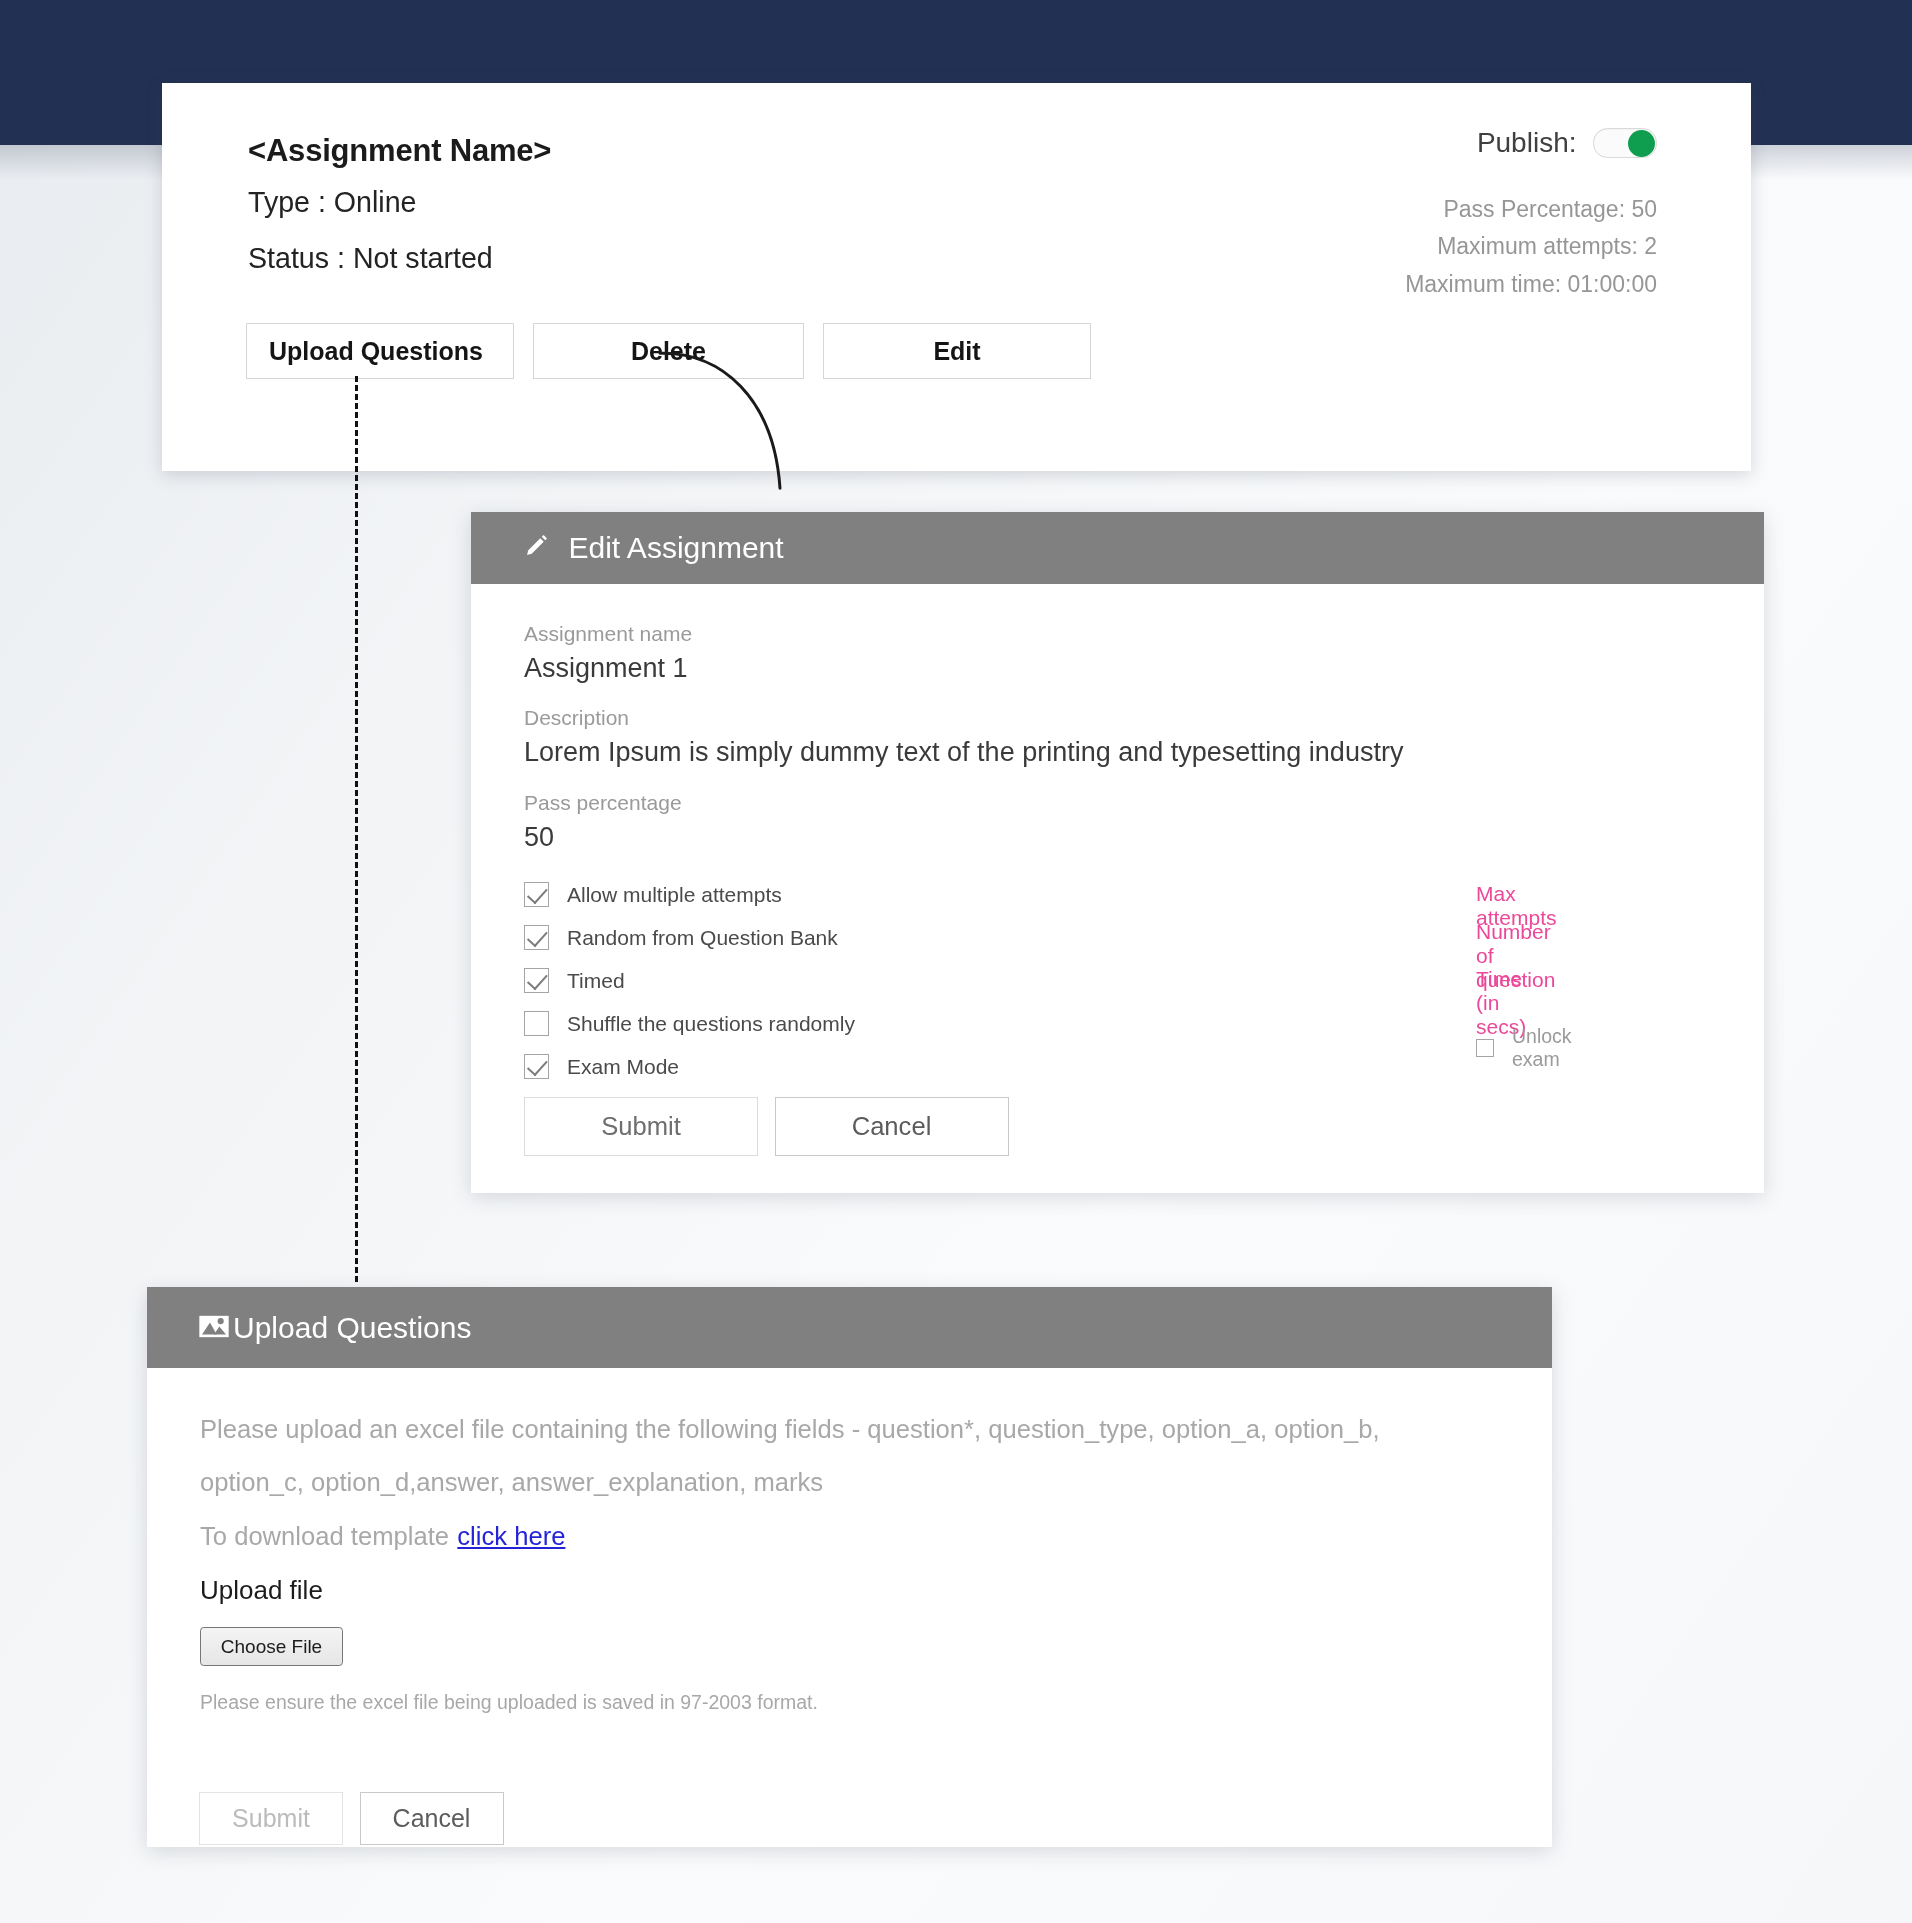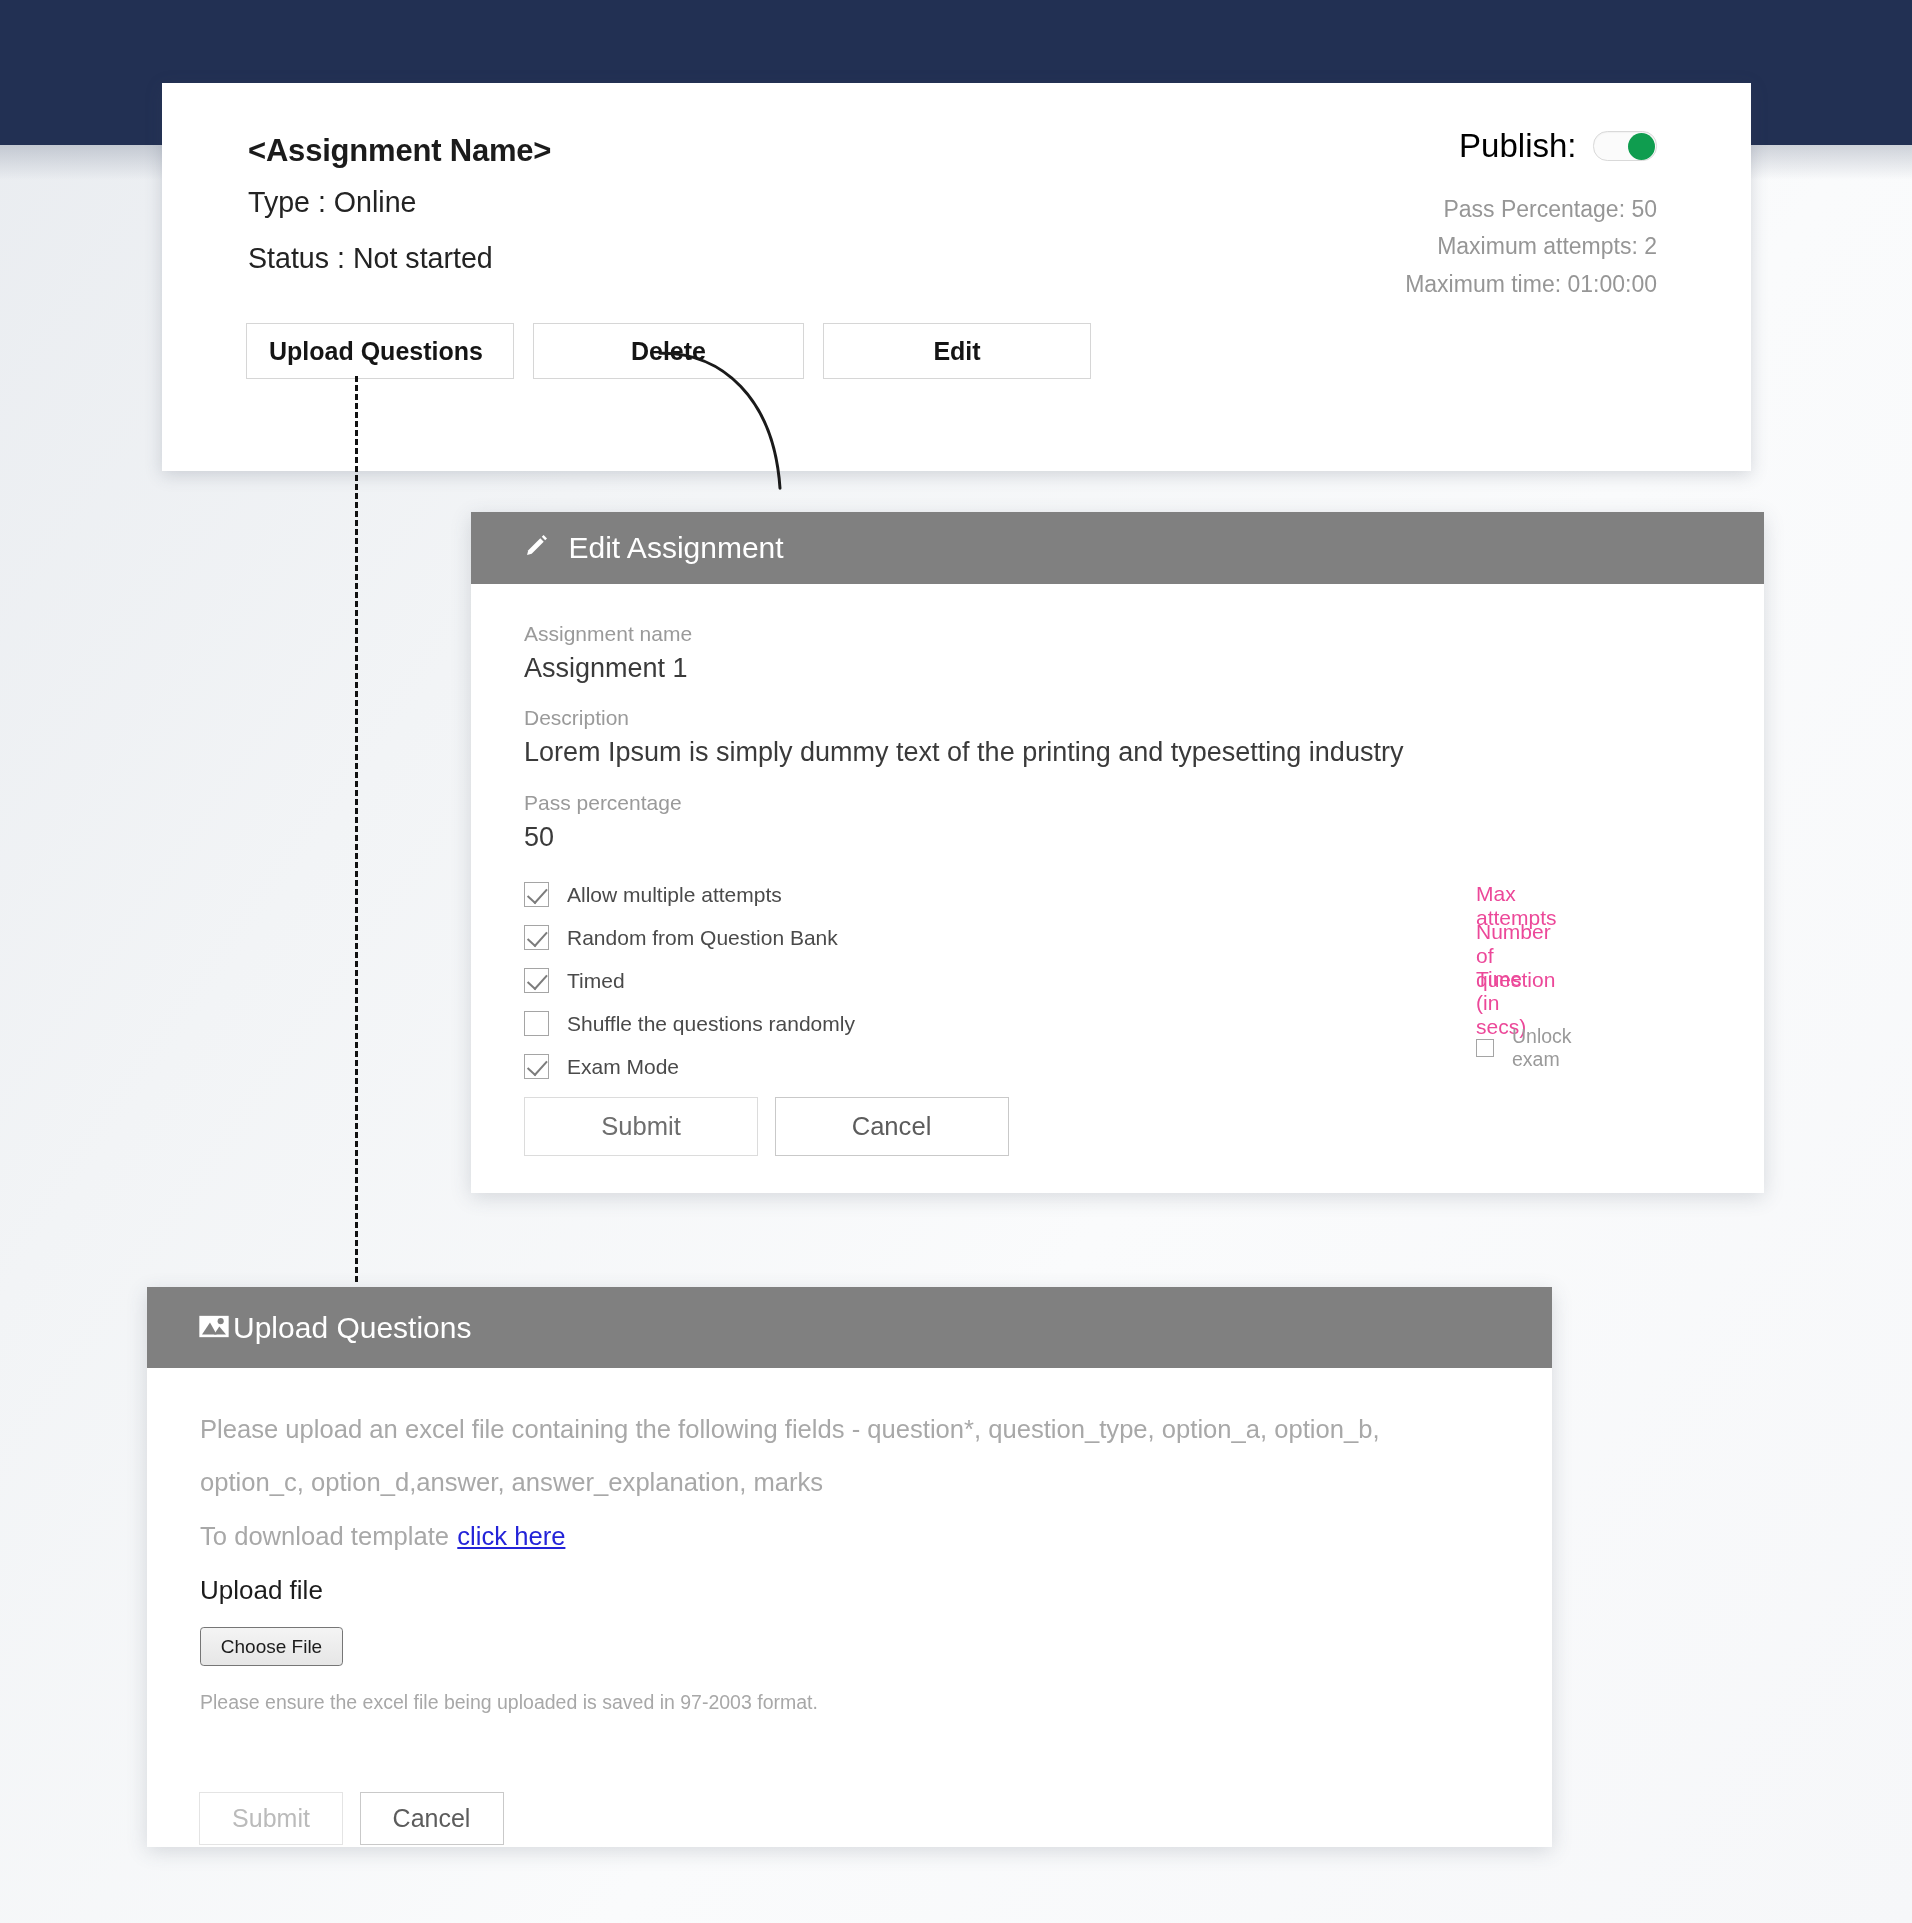--- a/index.html
+++ b/index.html
@@ -71,22 +71,22 @@
   
   #publish-group {
     position: absolute;
     right: 94px;
     top: 44px;
     display: flex;
     align-items: center;
     gap: 16.5px;
   }
   #publish-label {
-    font-size: 33px;
-    color: #000000;
+    font-size: 28px;
+    color: #404040;
   }
   #publish-toggle {
     width: 62px;
     height: 28.6px;
     border-radius: 14.3px;
     background: #fbfbfb;
     border: 0.8px solid #d9d9d9;
     position: relative;
     box-shadow: inset 0 0.8px 1.5px rgba(0,0,0,0.05);
   }

